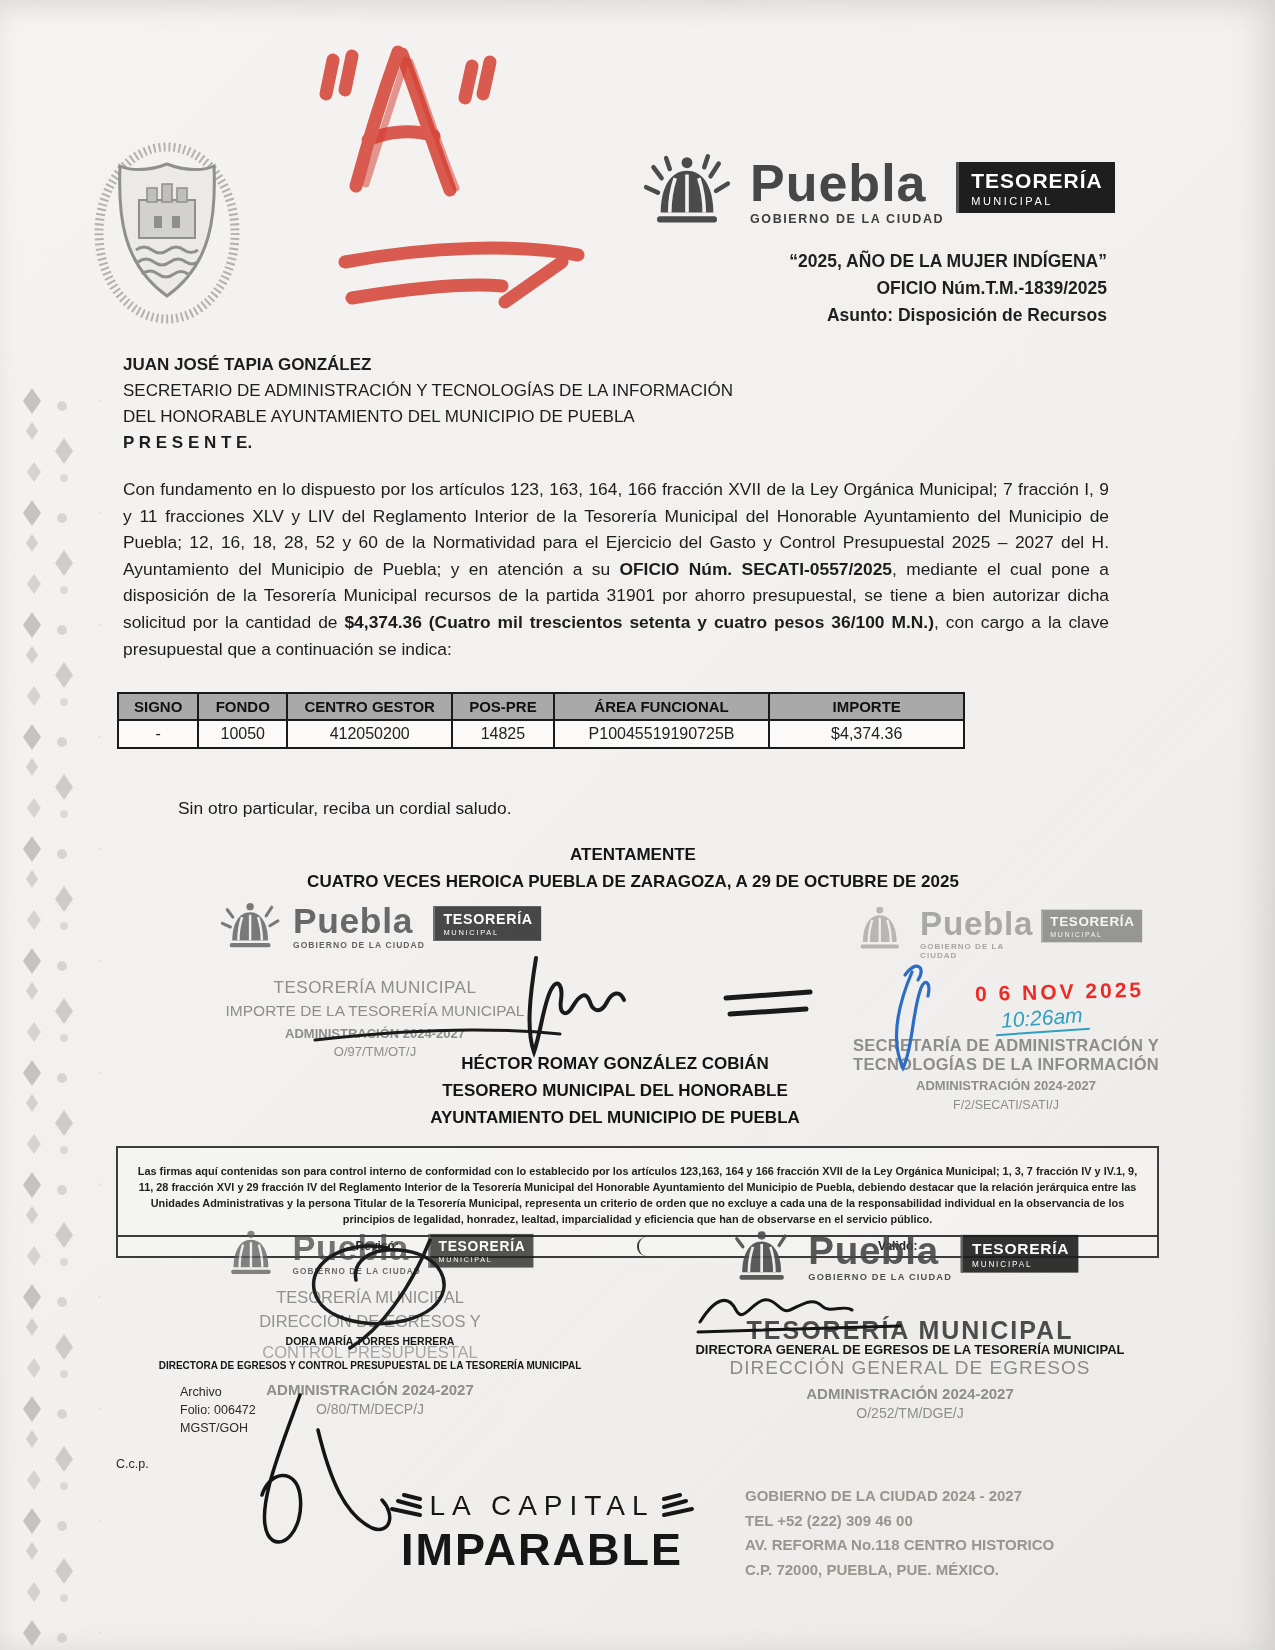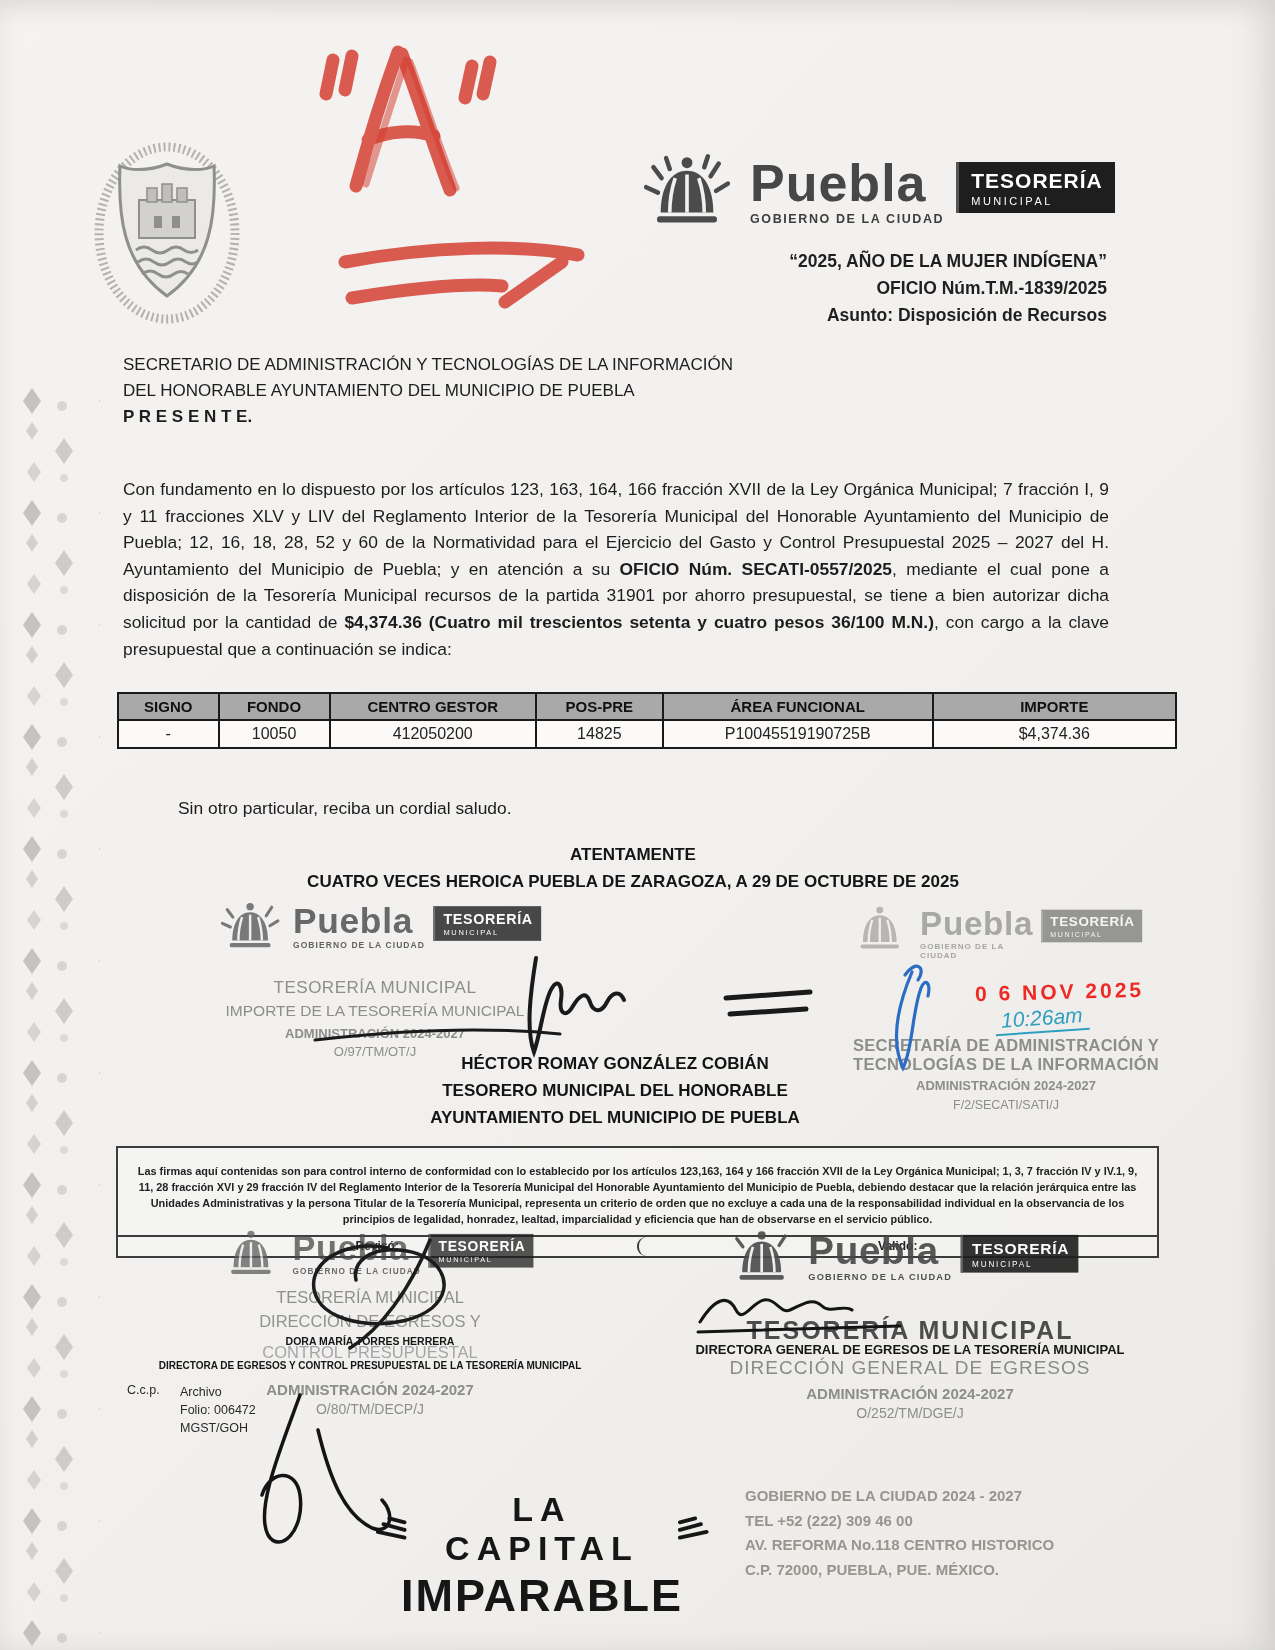--- a/index.html
+++ b/index.html
@@ -28,21 +28,21 @@
 
   
   .addressee { left:123px; top:352px; font-size:17px; line-height:26px; color:#1d1d1d; }
   .addressee .b { font-weight:bold; }
 
   
   .bodypar { left:123px; top:476px; width:986px; font-size:17.4px; line-height:26.6px; text-align:justify; color:#1c1c1c; }
   .bodypar .b { font-weight:bold; }
 
   
-  .ktable { left:117px; top:692px; width:1060px; border-collapse:collapse; position:absolute; }
+  .ktable { left:117px; top:692px; width:848px; border-collapse:collapse; position:absolute; }
   .ktable th { background:#a9a9a9; color:#111; font-size:15px; font-weight:bold; border:2px solid #1a1a1a; padding:4px 2px; }
   .ktable td { background:#fbfaf8; font-size:16px; border:2px solid #1a1a1a; padding:4px 2px; text-align:center; }
 
   .closing { left:178px; top:798px; font-size:17.4px; color:#1c1c1c; }
   .center-block { left:140px; width:986px; text-align:center; font-weight:bold; font-size:17px; color:#151515; }
 
   
   .stamp-gray { color:#8d8d8b; text-align:center; }
   .stamp-left { left:205px; top:978px; width:340px; }
   .stamp-left .s1 { font-size:17px; letter-spacing:.5px; }
@@ -77,26 +77,26 @@
   .reviso-txt .cd { font-size:14px; color:#8d8d8b; margin-top:3px; }
 
   .valido-txt { left:660px; top:1316px; width:500px; text-align:center; }
   .valido-txt .big { font-size:25px; font-weight:bold; letter-spacing:2px; color:#3f3f3f; opacity:.92; }
   .valido-txt .tt { font-size:13px; font-weight:bold; color:#161616; margin-top:-3px; }
   .valido-txt .g2 { font-size:19px; color:#8a8a8a; margin-top:0; letter-spacing:1px; }
   .valido-txt .ad { font-size:15px; font-weight:bold; color:#8d8d8b; margin-top:6px; }
   .valido-txt .cd { font-size:14px; color:#8d8d8b; margin-top:3px; }
 
   
-  .ccp { left:116px; top:1383px; font-size:12.5px; color:#2a2a2a;margin-left:11px; }
+  .ccp { left:116px; top:1457px; font-size:12.5px; color:#2a2a2a; }
   .ccp-lines { left:180px; top:1383px; font-size:12.5px; color:#2a2a2a; line-height:18px; }
 
   
   .foot-center { left:372px; top:1490px; width:340px; text-align:center; color:#161616; }
-  .foot-cap { display:flex; align-items:center; justify-content:center; gap:5px; font-size:34px; font-weight:bold; letter-spacing:7px; }
+  .foot-cap { display:flex; align-items:center; justify-content:center; gap:5px; font-size:28px; font-weight:normal; letter-spacing:7px; }
   .foot-imp { font-size:45px; font-weight:bold; letter-spacing:2px; margin-top:2px; }
   .foot-right { left:745px; top:1484px; font-size:15px; font-weight:bold; color:#96958e; line-height:24.5px; }
 
   svg.overlay { position:absolute; left:0; top:0; pointer-events:none; }
 </style>
 </head>
 <body>
 
 <div class="page">
 
@@ -155,20 +155,21 @@
     </div>
   </div>
 
   <div class="abs hdr-right">
     <div>“2025, AÑO DE LA MUJER INDÍGENA”</div>
     <div>OFICIO Núm.T.M.-1839/2025</div>
     <div>Asunto: Disposición de Recursos</div>
   </div>
 
   <div class="abs addressee">
+    <div class="b">JUAN JOSÉ TAPIA GONZÁLEZ</div>
     <div>SECRETARIO DE ADMINISTRACIÓN Y TECNOLOGÍAS DE LA INFORMACIÓN</div>
     <div>DEL HONORABLE AYUNTAMIENTO DEL MUNICIPIO DE PUEBLA</div>
     <div class="b">P R E S E N T E.</div>
   </div>
 
   <p class="abs bodypar"><span>Con fundamento en lo dispuesto por los artículos 123, 163, 164, 166 fracción XVII de la Ley Orgánica Municipal; 7 fracción I, 9 y 11 fracciones XLV y LIV del Reglamento Interior de la Tesorería Municipal del Honorable Ayuntamiento del Municipio de Puebla; 12, 16, 18, 28, 52 y 60 de la Normatividad para el Ejercicio del Gasto y Control Presupuestal 2025 – 2027 del H. Ayuntamiento del Municipio de Puebla; y en atención a su </span><span class="b">OFICIO Núm. SECATI-0557/2025</span><span>, mediante el cual pone a disposición de la Tesorería Municipal recursos de la partida 31901 por ahorro presupuestal, se tiene a bien autorizar dicha solicitud por la cantidad de </span><span class="b">$4,374.36 (Cuatro mil trescientos setenta y cuatro pesos 36/100 M.N.)</span><span>, con cargo a la clave presupuestal que a continuación se indica:</span></p>
 
   <table class="ktable">
     <colgroup>
       <col style="width:9.5%">

